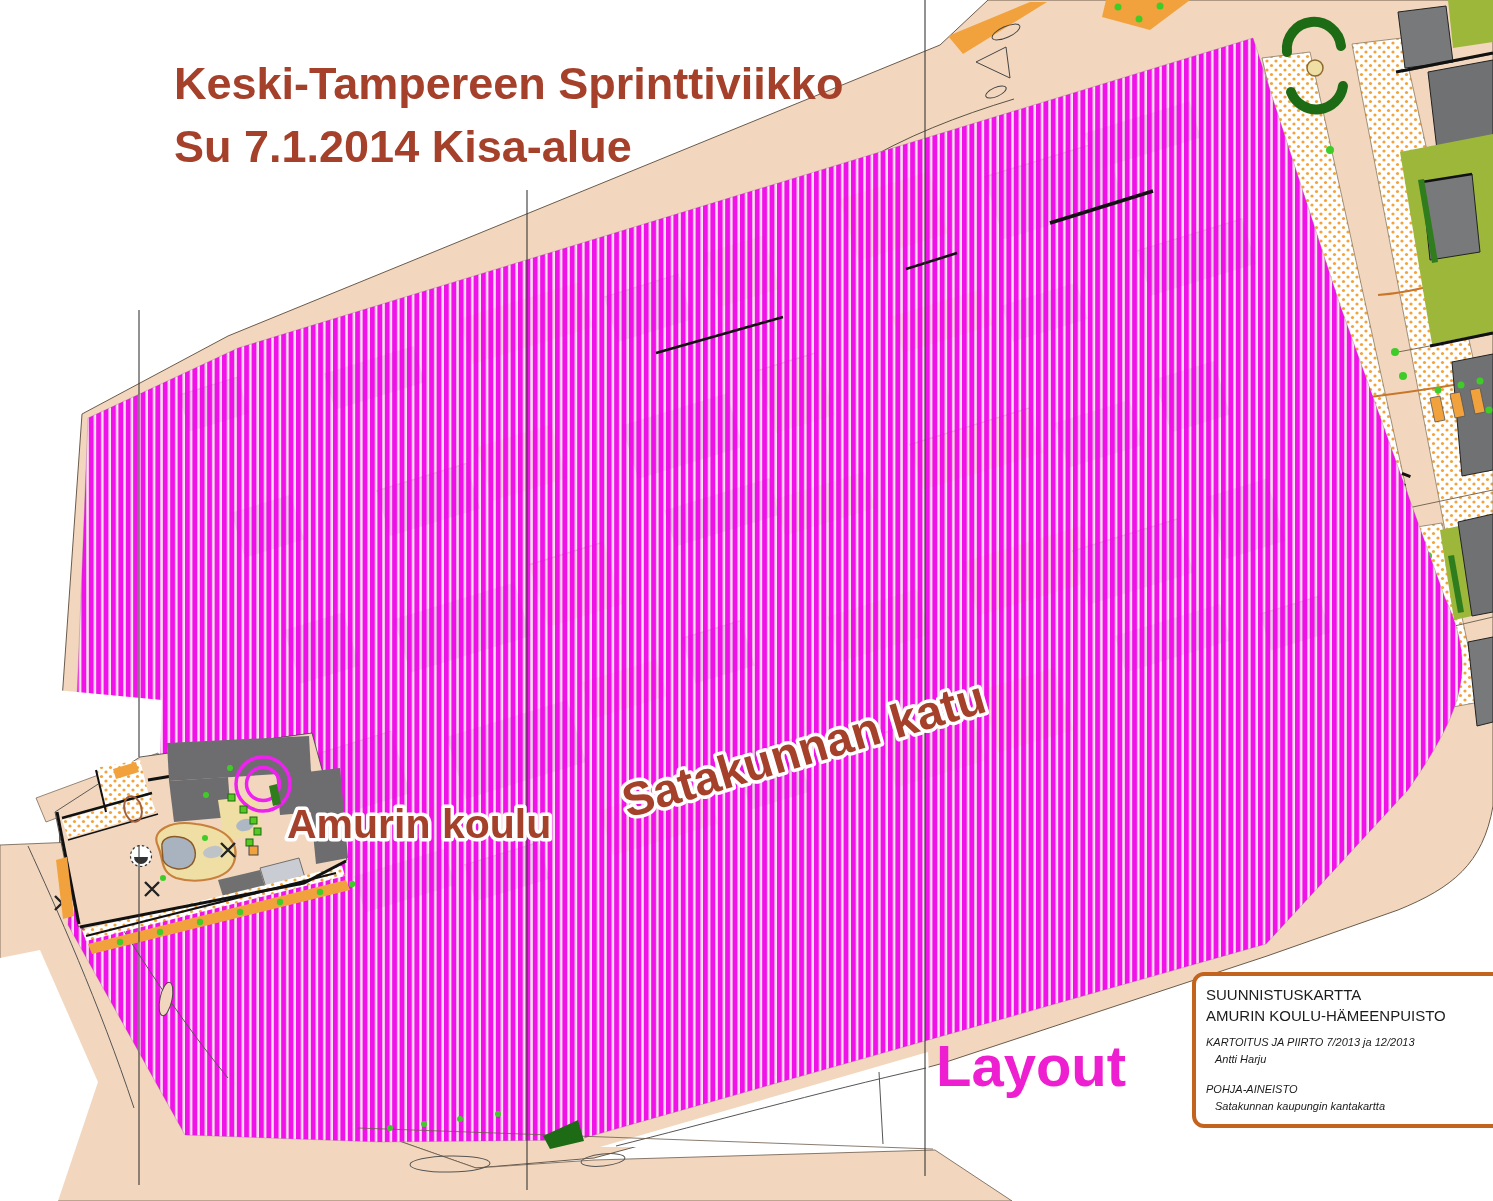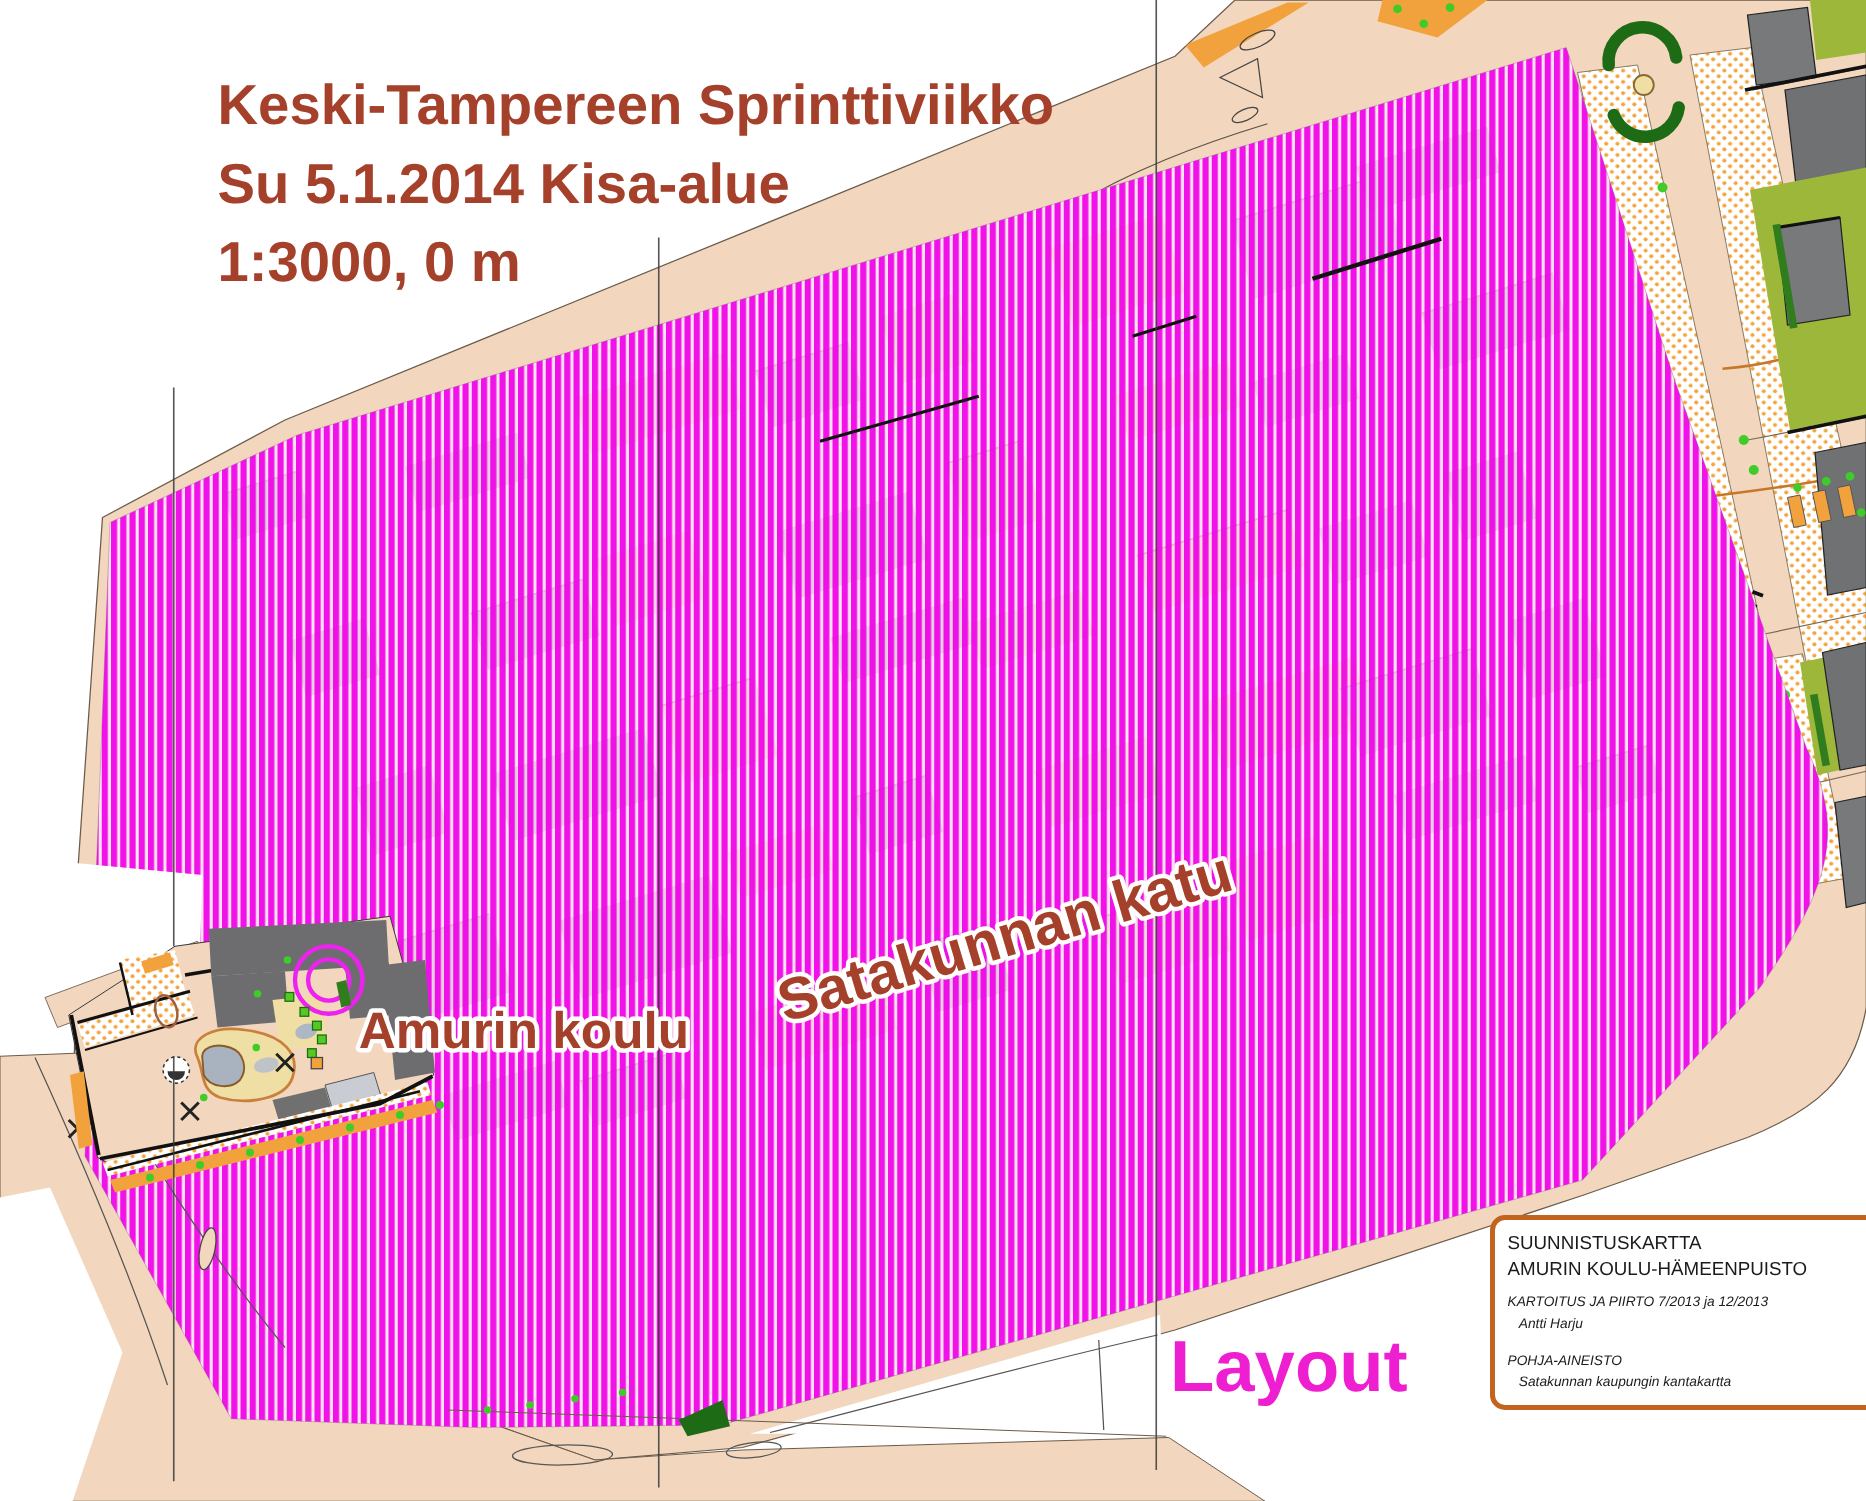--- a/index.html
+++ b/index.html
@@ -7,21 +7,21 @@
     position:relative;width:1493px;height:1201px;overflow:hidden;background:#fff;
     font-family:"Liberation Sans", sans-serif;
   }
   #map-svg{position:absolute;left:0;top:0;}
   .overlay{position:absolute;}
   #title-block{
     left:126px;top:52px;color:#A5402B;font-weight:bold;
     font-size:45px;line-height:63px;letter-spacing:0;white-space:nowrap;margin-left:48px;
   }
   #layout-label{
-    left:936px;top:1060px;color:#EE1FD0;font-weight:bold;font-size:58px;white-space:nowrap;
+    left:936px;top:1032px;color:#EE1FD0;font-weight:bold;font-size:58px;white-space:nowrap;
   }
   #legend-box{
     left:1192px;top:972px;width:314px;box-sizing:border-box;
     background:#fff;border:4px solid #C2641E;border-radius:12px;
     padding:8px 8px 10px 10px;color:#1b1b1b;
   }
   .legend-title{font-size:15px;line-height:21px;white-space:nowrap;}
   .legend-small{font-size:11px;line-height:15px;white-space:nowrap;font-style:italic;}
   .legend-indent{margin-left:9px;margin-top:2px;}
   .legend-gap{height:9px;}
@@ -311,22 +311,21 @@
   </g>
 
   <g font-family="Liberation Sans, sans-serif" font-weight="bold" fill="#A5402B" stroke="#ffffff" stroke-width="7" stroke-linejoin="round" paint-order="stroke">
     <text x="287" y="838" font-size="41">Amurin koulu</text>
     <text x="628" y="818" font-size="47" transform="rotate(-16.5 628 818)">Satakunnan katu</text>
   </g>
 </svg>
 
 <div id="title-block" class="overlay">
   <div>Keski-Tampereen Sprinttiviikko</div>
-  <div>Su 5.1.2014 Kisa-alue</div>
-  <div>1:3000, 0 m</div>
+  <div>Su 7.1.2014 Kisa-alue</div>
 </div>
 
 <div id="layout-label" class="overlay">Layout</div>
 
 <div id="legend-box" class="overlay">
   <div class="legend-title">SUUNNISTUSKARTTA</div>
   <div class="legend-title">AMURIN KOULU-HÄMEENPUISTO</div>
   <div class="legend-gap"></div>
   <div class="legend-small">KARTOITUS JA PIIRTO 7/2013 ja 12/2013</div>
   <div class="legend-small legend-indent">Antti Harju</div>

